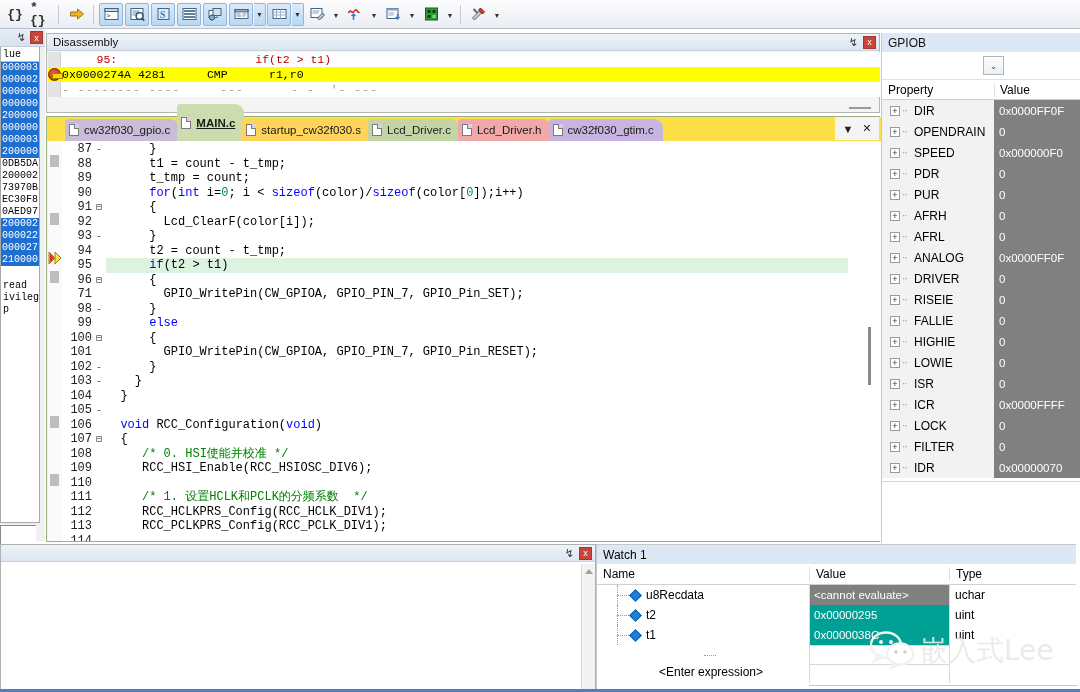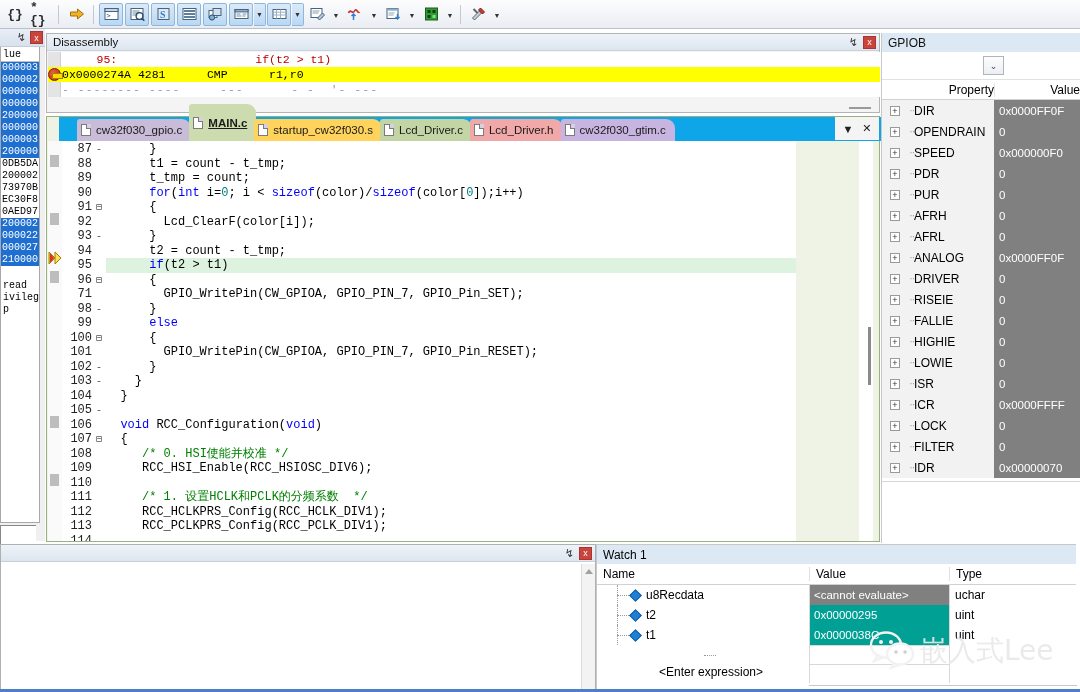--- a/index.html
+++ b/index.html
@@ -111,21 +111,21 @@
     position:absolute; right:8px; bottom:3px; width:22px; height:2px; background:#9a9a9a;
   }
 
   
   .editor {
     position:absolute; left:46px; top:116px; width:834px; height:426px;
     background:#eef3e6; border:1px solid #9ab07e;
   }
   .tabbar {
     position:absolute; left:0; top:0; width:834px; height:24px;
-    background:#0ea5e9; display:flex; align-items:flex-end; padding-left:18px;margin-left:12px;
+    background:#fde047; display:flex; align-items:flex-end; padding-left:18px;
   }
   .tab {
     height:22px; display:flex; align-items:center; padding:0 9px 0 4px;
     font-size:11.5px; color:#1a1a1a; margin-right:-2px;
     border-radius:3px 9px 0 0; position:relative; white-space:nowrap;
   }
   .tab .doc {
     width:10px;height:12px;background:#fff;border:1px solid #7b7b7b;margin-right:5px;
     position:relative; flex:none;
   }
@@ -133,21 +133,21 @@
     content:""; position:absolute; right:-1px; top:-1px; width:4px;height:4px;
     background:#d8d0e2; border-left:1px solid #7b7b7b; border-bottom:1px solid #7b7b7b;
   }
   .tab.active { font-weight:bold; text-decoration:underline; height:37px; }
   .tab-right {
     position:absolute; right:0; top:0; width:44px; height:23px;
     background:#f4f4f4; display:flex; align-items:center; justify-content:center; gap:9px;
     font-size:11px; color:#222;
   }
   .editor-body {
-    position:absolute; left:1px; top:24px; width:748px; height:400px; background:#fff;
+    position:absolute; left:1px; top:24px; width:832px; height:400px; background:#fff;
     overflow:hidden;
   }
   .ed-mark { position:absolute; left:0; top:0; width:14px; height:400px; background:#fafafa; }
   .ed-modbar { position:absolute; left:2px; width:9px; height:12px; background:#bdbdbd; }
   .ed-arrow {
     position:absolute; left:0px; width:15px; height:14px;
   }
   .ed-lines {
     position:absolute; left:14px; top:0; width:800px; height:400px;
     font-family:"Liberation Mono", monospace; font-size:12px;
@@ -160,21 +160,21 @@
   .num { color:#008080; }
   .cm { color:#008000; }
   .ed-vscroll {
     position:absolute; right:6px; top:24px; width:14px; height:400px; background:#fff;
   }
   .ed-vthumb { position:absolute; right:2px; width:3px; background:#8a8a8a; }
 
   
   .gpiob {
     position:absolute; left:881px; top:33px; width:199px; height:510px;
-    background:#fff; border-left:1px solid #c8c8c8;text-align:right;
+    background:#fff; border-left:1px solid #c8c8c8;
   }
   .gp-title {
     height:19px; background:#dce8f4; display:flex; align-items:center; padding-left:6px;
     font-size:12px; color:#111;
   }
   .gp-combo-row { height:28px; position:relative; background:#fff; border-bottom:1px solid #e1e1e1;}
   .gp-combo {
     position:absolute; right:76px; top:4px; width:21px; height:19px;
     border:1px solid #aeb6bd; background:linear-gradient(to bottom,#fdfdfd,#eceff2);
     display:flex; align-items:center; justify-content:center; font-size:9px; color:#3a4a5a;

